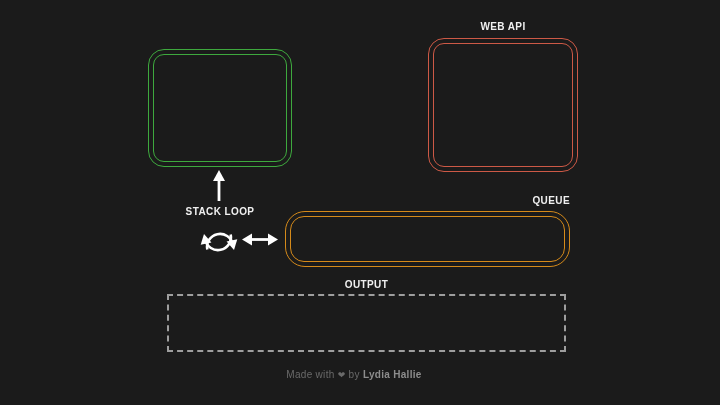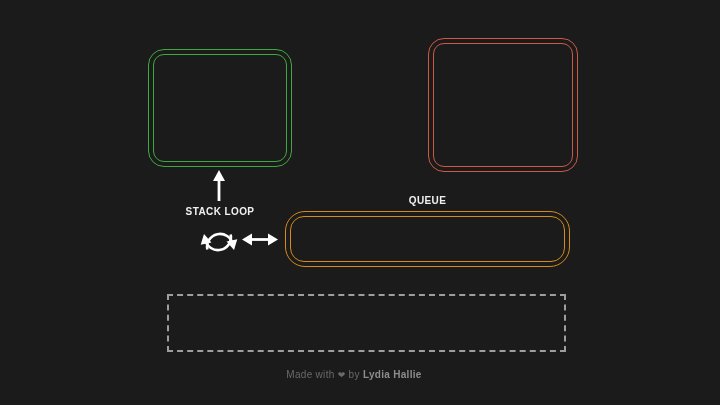--- a/index.html
+++ b/index.html
@@ -42,21 +42,21 @@
   .box-orange, .box-orange .inner { border-color: var(--orange, #d58a1a); }
   .box-queue { border-radius: 20px; }
   .box-queue .inner { border-radius: 14px; }
 
   .call-stack-label { left: 148px; top: 32px; width: 144px; }
   .call-stack-box  { left: 148px; top: 49px; width: 144px; height: 118px; }
 
   .web-api-label { left: 428px; top: 21px; width: 150px; }
   .web-api-box   { left: 428px; top: 38px; width: 150px; height: 134px; }
 
-  .queue-label { left: 285px; top: 195px; width: 285px; }
+  .queue-label { left: 285px; top: 195px; width: 285px; text-align: right; }
   .queue-box   { left: 285px; top: 211px; width: 285px; height: 56px; }
 
   .output-label { left: 167px; top: 279px; width: 399px; }
   .output-box {
     position: absolute;
     left: 167px; top: 294px; width: 399px; height: 58px;
     border: 2px dashed var(--dash, #9e9e9e);
     box-sizing: border-box;
   }
 
@@ -86,20 +86,21 @@
 </style>
 </head>
 <body>
 
 <div class="stage">
 
   <div class="box box-green call-stack-box">
     <div class="inner"></div>
   </div>
 
+  <div class="label web-api-label">WEB API</div>
   <div class="box box-red web-api-box">
     <div class="inner"></div>
   </div>
 
   <svg class="icon arrow-up-icon" width="16" height="32" viewBox="0 0 16 32">
     <line x1="8" y1="31" x2="8" y2="10" stroke="currentColor" stroke-width="2.8"></line>
     <polygon points="8,0 2,11 14,11" fill="currentColor"></polygon>
   </svg>
 
   <div class="label event-loop-label">STACK LOOP</div>
@@ -117,20 +118,21 @@
     <line x1="8" y1="6.5" x2="28" y2="6.5" stroke="currentColor" stroke-width="2.8"></line>
     <polygon points="0,6.5 10,0.5 10,12.5" fill="currentColor"></polygon>
     <polygon points="36,6.5 26,0.5 26,12.5" fill="currentColor"></polygon>
   </svg>
 
   <div class="label queue-label">QUEUE</div>
   <div class="box box-orange box-queue queue-box">
     <div class="inner"></div>
   </div>
 
+  <div class="label output-label">OUTPUT</div>
   <div class="output-box"></div>
 
   <div class="footer">
     <span>Made with</span>
     <span class="heart">❤</span>
     <span>by</span>
     <span class="author">Lydia Hallie</span>
   </div>
 
 </div>

